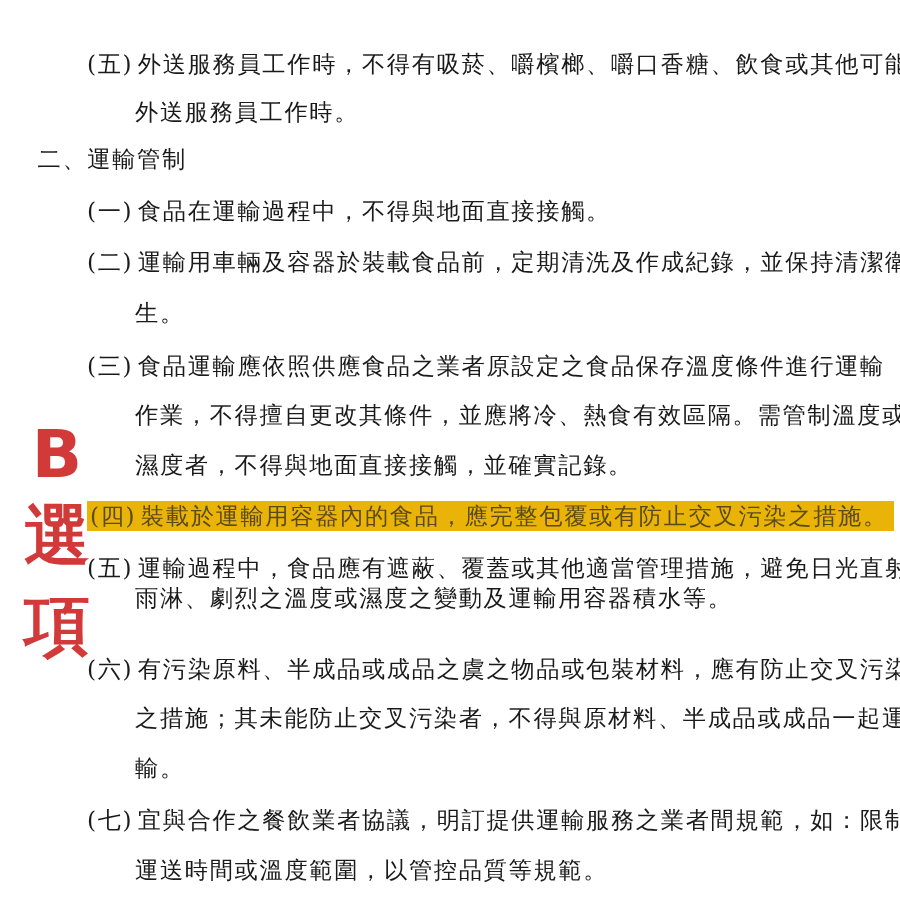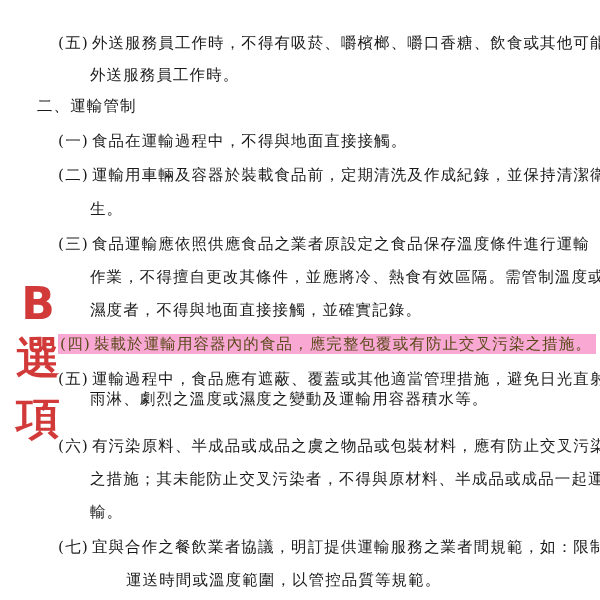--- a/index.html
+++ b/index.html
@@ -12,21 +12,21 @@
     }
     .line {
       position: absolute;
       font-size: 15.5px;
       line-height: 22px;
       white-space: nowrap;
       letter-spacing: 1.1px;
     }
     .num { margin-right: 3px; }
     .highlight {
-      background: #f9a8d4;
+      background: #eab308;
       color: #5a4a1a;
       padding: 1px 4px 1px 2px;
     }
     .badge {
       position: absolute;
       left: 12px;
       width: 52px;
       text-align: center;
       color: #d23a3a;
       font-family: "DejaVu Sans", "Liberation Sans", sans-serif;
@@ -37,21 +37,21 @@
 </head>
 <body>
 
 <div class="line" style="left:58px; top:32px;">
   <span class="num">(五)</span><span>外送服務員工作時，不得有吸菸、嚼檳榔、嚼口香糖、飲食或其他可能</span>
 </div>
 <div class="line" style="left:90px; top:64px;">
   <span>外送服務員工作時。</span>
 </div>
 
-<div class="line" style="left:37px; top:95px;">
+<div class="line" style="left:25px; top:95px;">
   <span>二、運輸管制</span>
 </div>
 
 <div class="line" style="left:58px; top:130px;">
   <span class="num">(一)</span><span>食品在運輸過程中，不得與地面直接接觸。</span>
 </div>
 
 <div class="line" style="left:58px; top:164px;">
   <span class="num">(二)</span><span>運輸用車輛及容器於裝載食品前，定期清洗及作成紀錄，並保持清潔衛</span>
 </div>
@@ -86,19 +86,19 @@
 <div class="line" style="left:90px; top:468px;">
   <span>之措施；其未能防止交叉污染者，不得與原材料、半成品或成品一起運</span>
 </div>
 <div class="line" style="left:90px; top:501px;">
   <span>輸。</span>
 </div>
 
 <div class="line" style="left:58px; top:536px;">
   <span class="num">(七)</span><span>宜與合作之餐飲業者協議，明訂提供運輸服務之業者間規範，如：限制</span>
 </div>
-<div class="line" style="left:90px; top:569px;margin-left:36px;">
+<div class="line" style="left:90px; top:569px;">
   <span>運送時間或溫度範圍，以管控品質等規範。</span>
 </div>
 
 <div class="badge" style="top:282px; font-size:44px;">B</div>
 <div class="badge" style="top:336px; font-size:44px;">選</div>
 <div class="badge" style="top:396px; font-size:44px;">項</div>
 
 </body></html>

